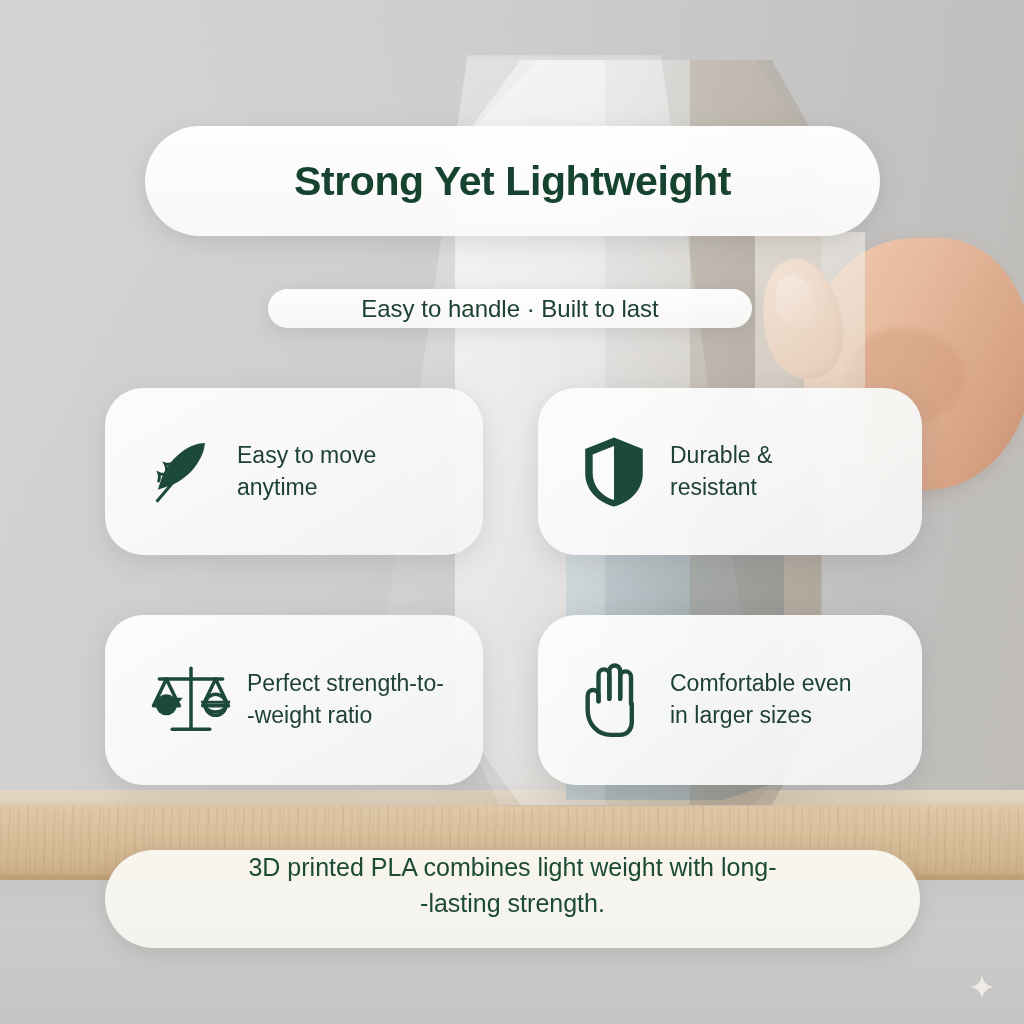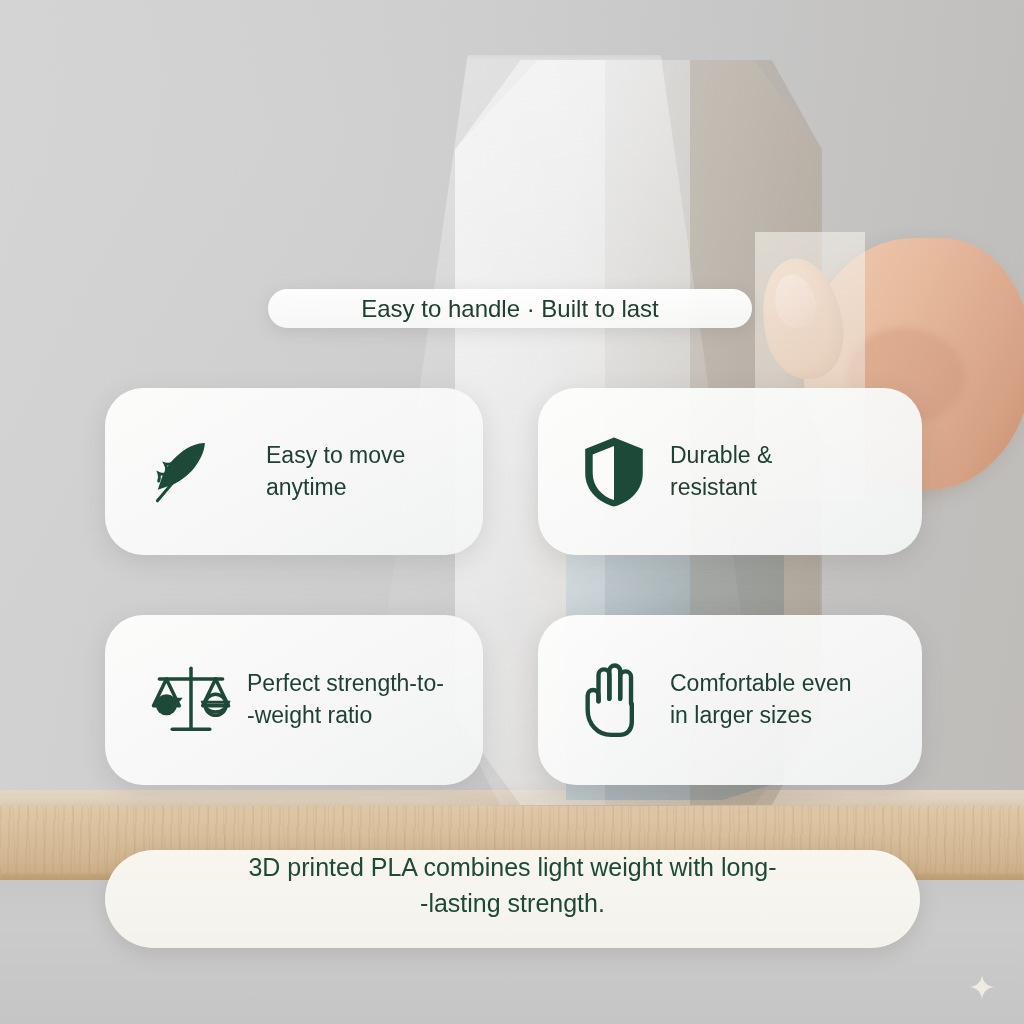--- a/index.html
+++ b/index.html
@@ -156,21 +156,21 @@
   .cards { position:absolute; left:0; top:0; width:1024px; height:1024px; }
   .card {
     position:absolute;
     background:linear-gradient(150deg, rgba(253,253,252,.97) 0%, rgba(248,249,248,.95) 55%, rgba(243,245,245,.93) 100%);
     border-radius:38px;
     box-shadow:0 7px 24px rgba(90,90,90,.16);
     display:flex; align-items:center;
     padding:0 18px 0 34px;
     overflow:visible;
   }
-  .card.c0 { left:105px; top:388px; width:378px; height:167px;gap:29px; }
+  .card.c0 { left:105px; top:388px; width:378px; height:167px; }
   .card.c1 { left:538px; top:388px; width:384px; height:167px; }
   .card.c2 { left:105px; top:615px; width:378px; height:170px;padding-left:44px; }
   .card.c3 { left:538px; top:615px; width:384px; height:170px; }
 
   .card-icon { flex:0 0 auto; width:84px; display:flex; align-items:center; justify-content:center; }
   .card-icon svg { display:block; }
   .card-label {
     font-size:23px; line-height:1.38; color:#1f4133;
     margin-left:14px; white-space:pre-line;
   }
@@ -217,20 +217,23 @@
     <div class="knuckle"></div>
     <div class="thumb"></div>
     <div class="nail"></div>
   </div>
   <div class="panel-over-hand"></div>
   <div class="panel-glow"></div>
 </div>
 
 <div id="ui">
 
+  <div class="pill-title">
+    <span class="title-text">Strong Yet Lightweight</span>
+  </div>
 
   <div class="pill-sub">
     <span class="sub-text">Easy to handle · Built to last</span>
   </div>
 
   <div class="cards">
 
     <div class="card c0">
       <span class="card-icon">
         <svg width="74" height="74" viewBox="0 0 64 64" aria-hidden="true">

